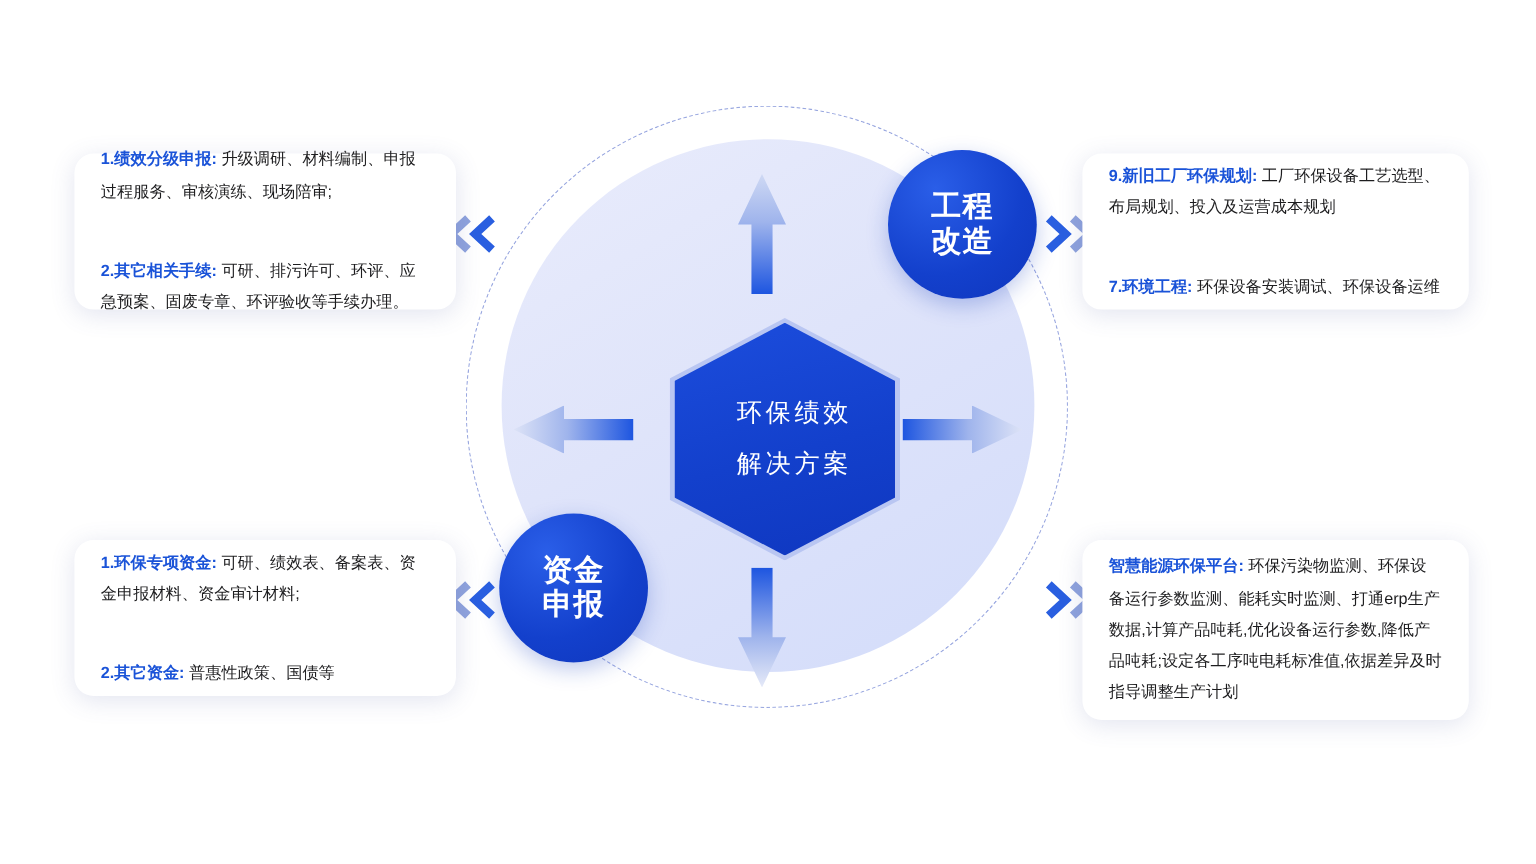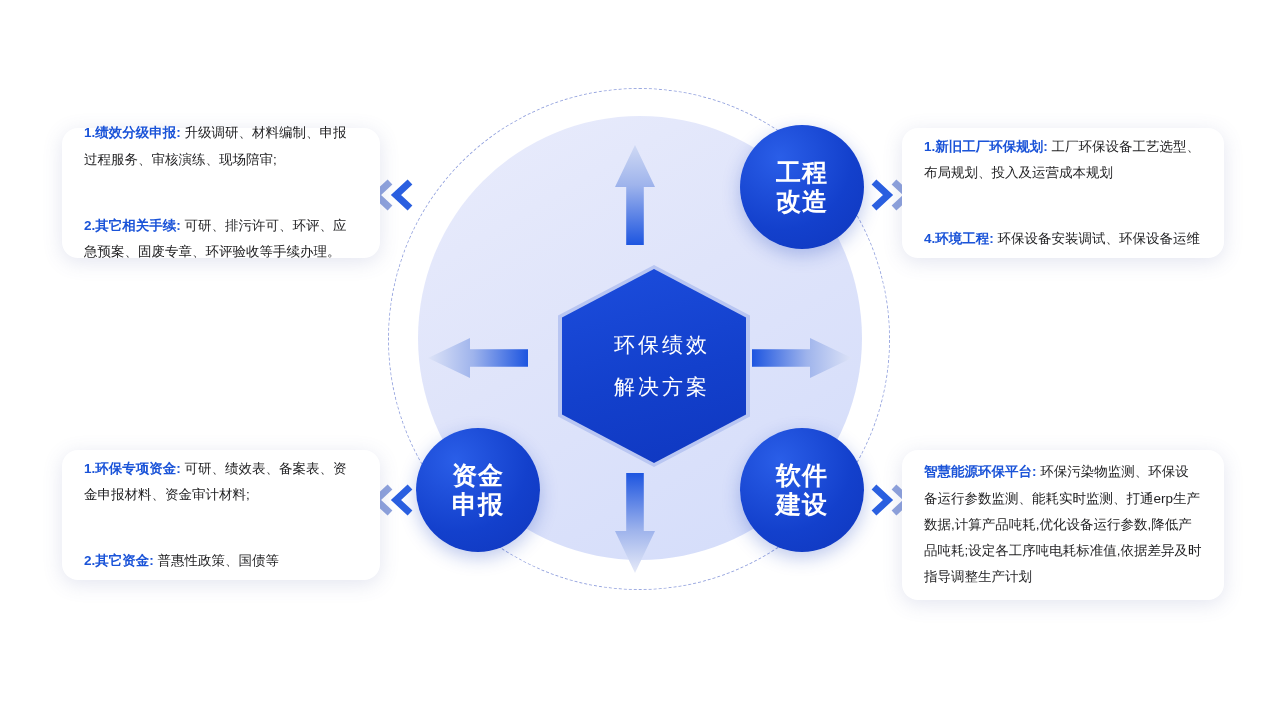--- a/index.html
+++ b/index.html
@@ -188,24 +188,20 @@
     <div class="node node-tr">
       <span>工程</span>
       <span>改造</span>
     </div>
 
     <div class="node node-bl">
       <span>资金</span>
       <span>申报</span>
     </div>
 
-    <div class="node node-br">
-      <span>软件</span>
-      <span>建设</span>
-    </div>
 
     <div class="hex-wrap">
       <div class="hex-outer"></div>
       <div class="hex-inner">
         <span>环保绩效</span>
         <span>解决方案</span>
       </div>
     </div>
   </div>
 
@@ -238,24 +234,24 @@
     <p>
       <b>1.绩效分级申报:</b><span> 升级调研、材料编制、申报过程服务、审核演练、现场陪审;</span>
     </p>
     <p>
       <b>2.其它相关手续:</b><span> 可研、排污许可、环评、应急预案、固废专章、环评验收等手续办理。</span>
     </p>
   </div>
 
   <div class="card card-tr">
     <p>
-      <b>1.新旧工厂环保规划:</b><span> 工厂环保设备工艺选型、布局规划、投入及运营成本规划</span>
-    </p>
-    <p>
-      <b>4.环境工程:</b><span> 环保设备安装调试、环保设备运维</span>
+      <b>9.新旧工厂环保规划:</b><span> 工厂环保设备工艺选型、布局规划、投入及运营成本规划</span>
+    </p>
+    <p>
+      <b>7.环境工程:</b><span> 环保设备安装调试、环保设备运维</span>
     </p>
   </div>
 
   <div class="card card-bl">
     <p>
       <b>1.环保专项资金:</b><span> 可研、绩效表、备案表、资金申报材料、资金审计材料;</span>
     </p>
     <p>
       <b>2.其它资金:</b><span> 普惠性政策、国债等</span>
     </p>

